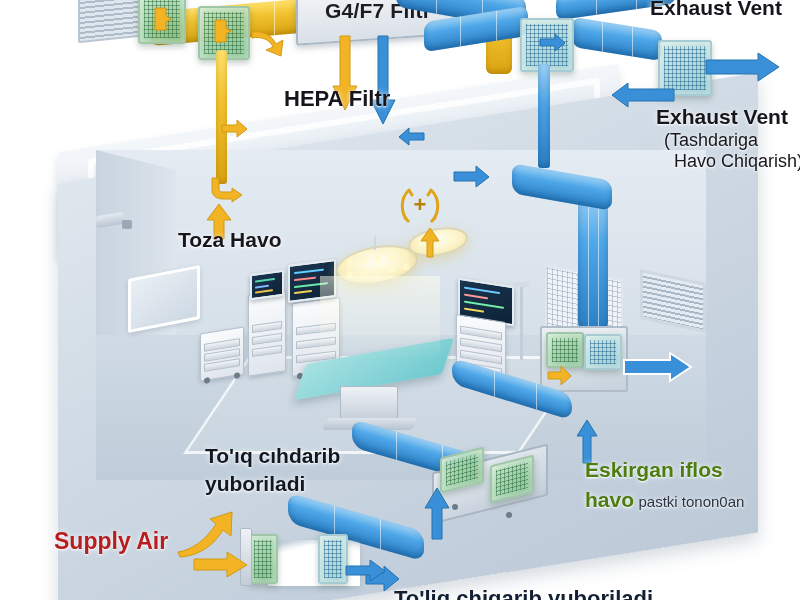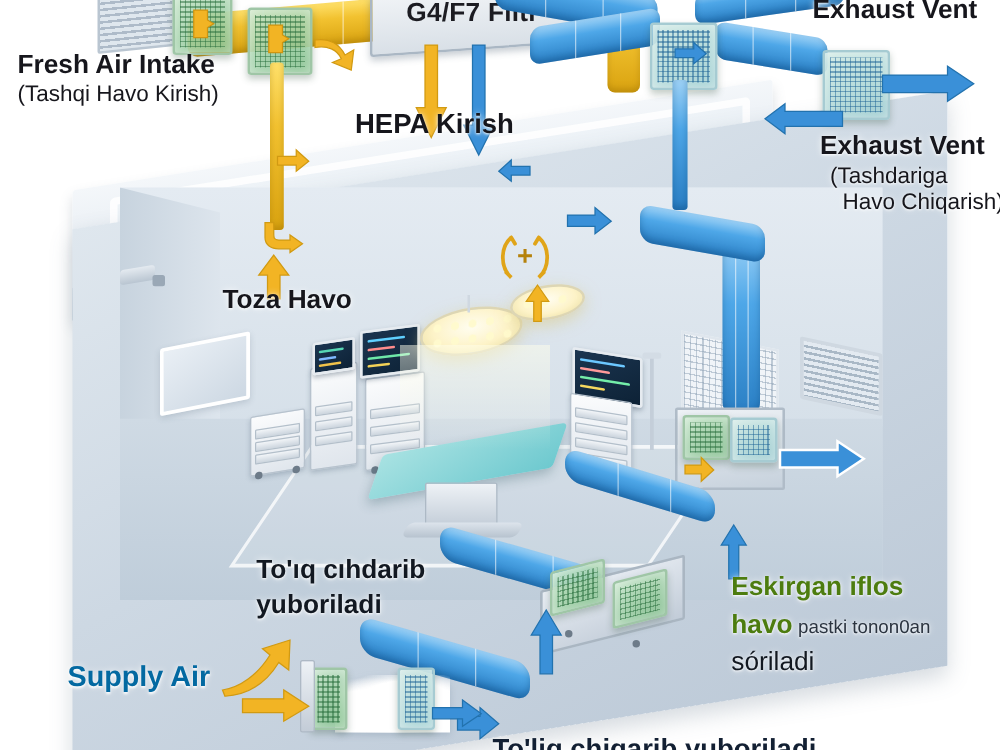--- a/index.html
+++ b/index.html
@@ -136,21 +136,21 @@
   .lbl-exh-top{left:650px;top:-4px;font-size:21px;font-weight:700;}
   .lbl-hepa{left:284px;top:86px;font-size:22px;font-weight:700;}
   .lbl-exh-bot{left:656px;top:105px;text-align:left;}
   .lbl-toza{left:178px;top:228px;font-size:21px;font-weight:700;}
   .lbl-tolq{left:205px;top:442px;font-size:21px;font-weight:700;color:#121821;line-height:1.35;}
   .lbl-eskirgan{left:585px;top:455px;line-height:1.42;}
   .lbl-eskirgan .b{font-size:21px;font-weight:700;color:#4d7c0f;}
   .lbl-eskirgan .s{font-size:15px;font-weight:400;color:#2b3440;}
   .lbl-eskirgan .n{font-size:21px;font-weight:400;color:#121821;}
   .lbl-supply{left:54px;top:528px;}
-  .lbl-supply .t1{color:#0369a1;font-size:23px;font-weight:700;}
+  .lbl-supply .t1{color:#b91c1c;font-size:23px;font-weight:700;}
   .lbl-supply .t2{color:#16161c;font-size:22px;}
   .lbl-bottom{left:394px;top:566px;font-size:22px;font-weight:700;color:#132033;margin-top:20px;}
 
   
   .press{position:absolute;left:396px;top:186px;width:48px;height:40px;}
   .press .pt{
     position:absolute;left:0;right:0;top:6px;text-align:center;
     font-size:22px;font-weight:700;color:#b5820c;
   }
 
@@ -552,49 +552,44 @@
       <path d="M13 0 L25 20 L18 20 L18 51 L8 51 L8 20 L1 20 Z" fill="#3a90d8" stroke="#2272ae" stroke-width="1"></path>
     </svg>
   </div>
 
   <div class="arrow" style="left:576px;top:420px;">
     <svg width="22" height="44" viewBox="0 0 22 44">
       <path d="M11 0 L21 16 L15 16 L15 43 L7 43 L7 16 L1 16 Z" fill="#3a90d8" stroke="#2272ae" stroke-width="1"></path>
     </svg>
   </div>
 
-  <div class="lbl shadowed lbl-fresh">
-    <span class="t1">Fresh Air Intake</span>
-    <span class="t2">(Tashqi Havo Kirish)</span>
-  </div>
 
   <div class="lbl shadowed lbl-exh-top">Exhaust Vent</div>
 
-  <div class="lbl shadowed lbl-hepa">HEPA Kirish</div>
+  <div class="lbl shadowed lbl-hepa">HEPA Filtr</div>
 
   <div class="lbl shadowed lbl-exh-bot">
     <span class="t1">Exhaust Vent</span>
     <span class="t2" style="padding-left:8px;">(Tashdariga</span>
     <span class="t2" style="padding-left:18px;">Havo Chiqarish)</span>
   </div>
 
   <div class="lbl shadowed lbl-toza">Toza Havo</div>
 
   <div class="lbl shadowed lbl-tolq">
     <span style="display:block;">To'ıq cıhdarib</span>
     <span style="display:block;">yuboriladi</span>
   </div>
 
   <div class="lbl shadowed lbl-eskirgan">
     <span class="b" style="display:block;">Eskirgan iflos</span>
     <span style="display:block;text-align:right;">
       <span class="b">havo</span>
       <span class="s">pastki tonon0an</span>
     </span>
-    <span class="n" style="display:block;">sóriladi</span>
   </div>
 
   <div class="lbl shadowed lbl-supply">
     <span class="t1">Supply Air</span>
   </div>
 
   <div class="lbl shadowed lbl-bottom">To'liq chiqarib yuboriladi</div>
 
 </div>
 

